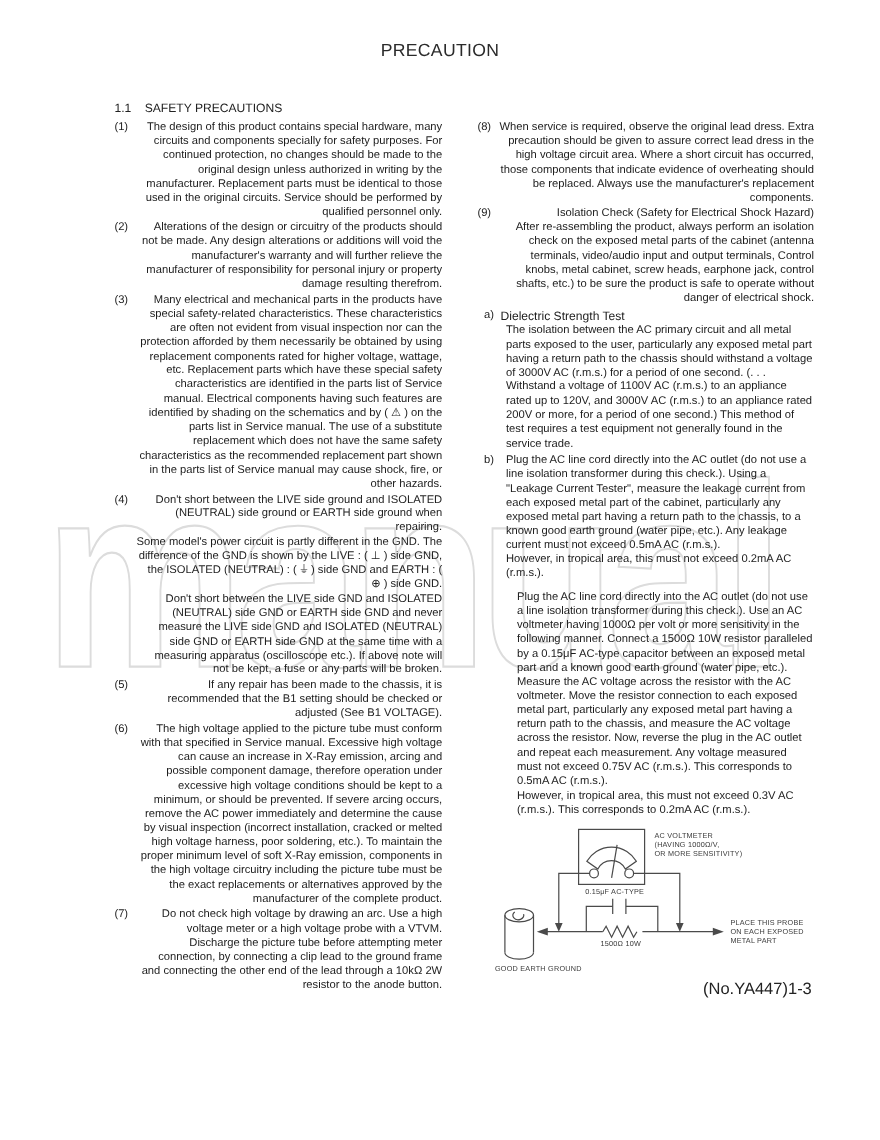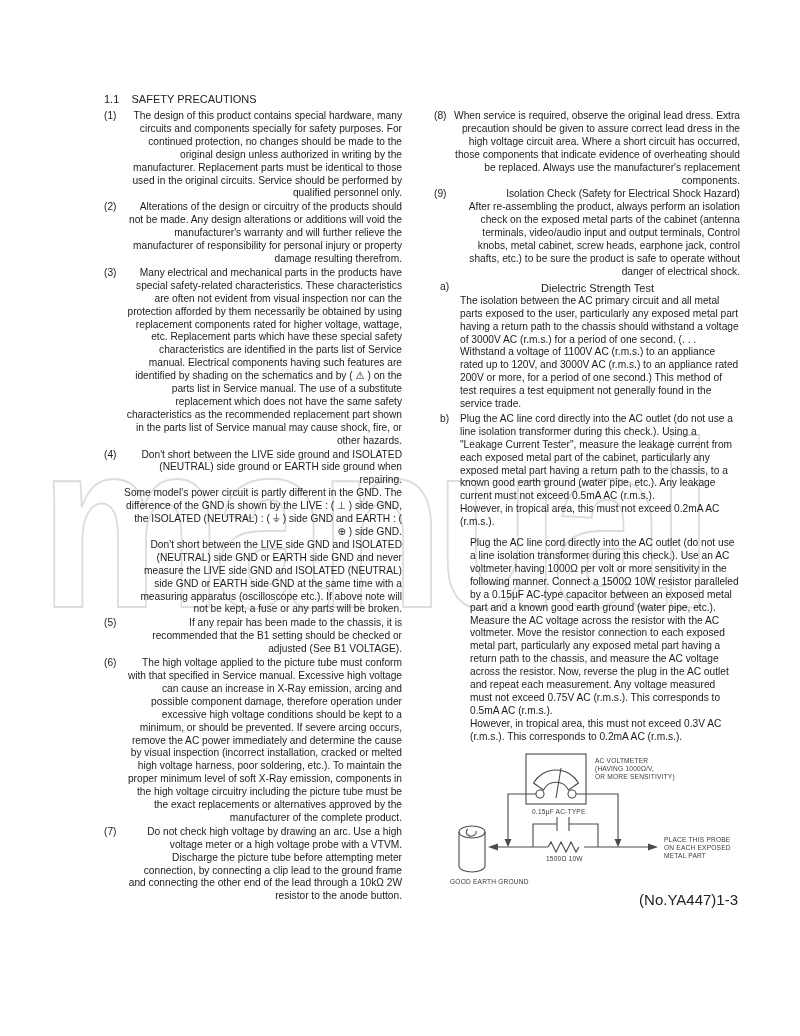--- a/index.html
+++ b/index.html
@@ -23,21 +23,21 @@
     white-space:pre; color:#222; }
   .col { position:absolute; top:110px; font-size:10.2px; line-height:12.9px; }
   .col-left  { left:104px; width:298px; }
   .col-right { left:434px; width:306px; }
   .item { display:flex; margin:0 0 1px 0; }
   .item-num { flex:none; width:20px; }
   .item-text { flex:1; white-space:pre-line; text-align:right; }
   .sub { display:flex; margin-top:2px; }
   .sub-letter { flex:none; width:15px; margin-left:6px; }
   .sub-main { flex:1; }
-  .sub-title { font-size:11px; line-height:14px;text-align:center; }
+  .sub-title { font-size:11px; line-height:14px; }
   .sub-text { white-space:pre-line; margin-left:5px; }
   .alt { margin-top:8px; margin-left:26px; }
   .alt-heading { font-size:10.8px; line-height:14px; }
   .alt-text { white-space:pre-line; margin-left:10px; }
   .diagram { position:relative; width:300px; height:148px; margin:8px 0 0 14px; }
   .diagram svg { position:absolute; left:0; top:0; }
   .dlabel { position:absolute; font-size:6.6px; line-height:8.2px; color:#3a3a3a;
     white-space:pre-line; letter-spacing:0.2px; }
   .lbl-voltmeter { left:147px; top:5px; }
   .lbl-cap { left:84px; top:56px; }
@@ -48,20 +48,21 @@
     text-align:right; font-size:15px; color:#222; }
 </style>
 </head>
 <body>
 
 <div class="page">
   <div class="watermark">manual</div>
 
   <div class="content">
     <div class="doc-title">
+      <div>PRECAUTION</div>
     </div>
 
     <div class="sec-heading">1.1    SAFETY PRECAUTIONS</div>
 
     <div class="col col-left">
       <div class="item">
         <span class="item-num">(1)</span>
         <div class="item-text">The design of this product contains special hardware, many circuits and components specially for safety purposes. For continued protection, no changes should be made to the original design unless authorized in writing by the manufacturer. Replacement parts must be identical to those used in the original circuits. Service should be performed by qualified personnel only.</div>
       </div>
       <div class="item">

